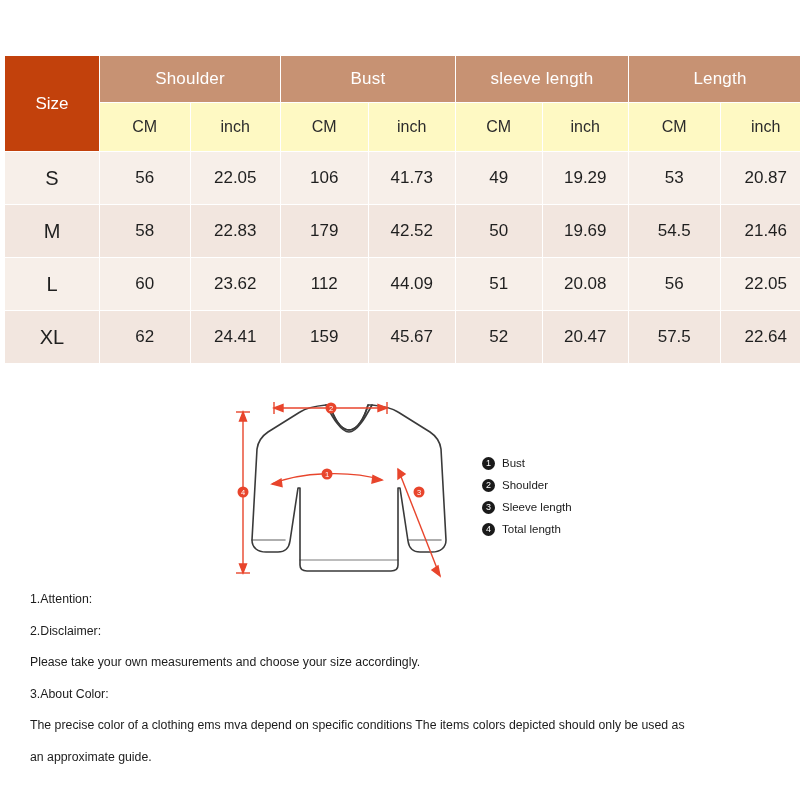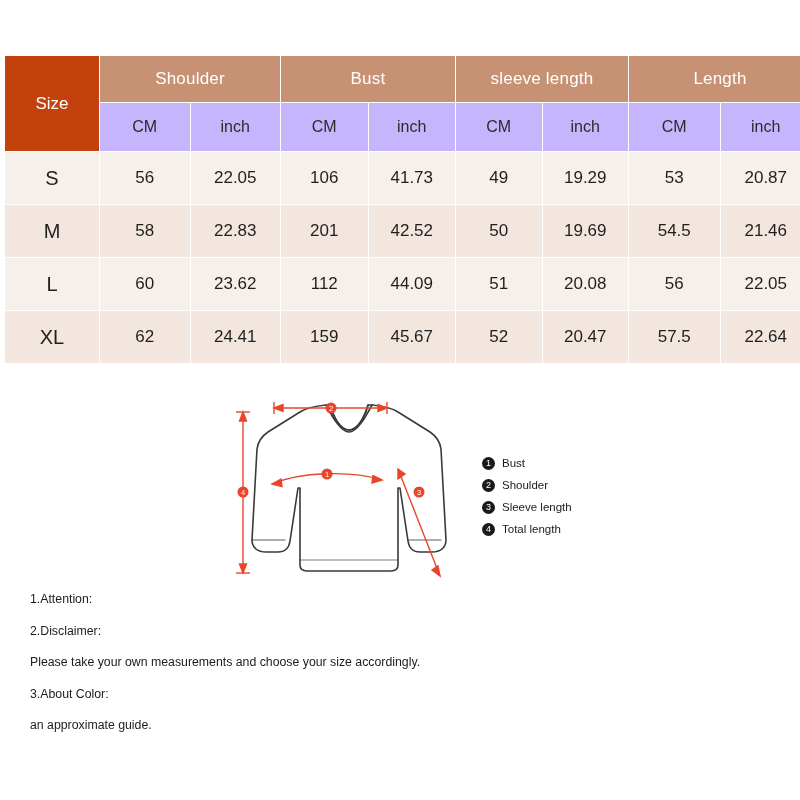--- a/index.html
+++ b/index.html
@@ -40,21 +40,21 @@
     font-size: 17px;
     height: 44px;
     letter-spacing: 0.2px;
   }
   .hdr-size {
     background: #c2410c;
     color: #ffffff;
     font-size: 17px;
   }
   .sub-unit {
-    background: #c4b5fd;
+    background: #fef9c3;
     color: #2b2b2b;
     font-size: 16px;
     height: 46px;
   }
   .row-a td {
     background: #f7efe9;
   }
   .row-b td {
     background: #f2e6df;
   }
@@ -153,21 +153,21 @@
       <td class="cell-val">49</td>
       <td class="cell-val">19.29</td>
       <td class="cell-val">53</td>
       <td class="cell-val">20.87</td>
     </tr>
 
     <tr class="row-b">
       <td class="size-label">M</td>
       <td class="cell-val">58</td>
       <td class="cell-val">22.83</td>
-      <td class="cell-val">201</td>
+      <td class="cell-val">179</td>
       <td class="cell-val">42.52</td>
       <td class="cell-val">50</td>
       <td class="cell-val">19.69</td>
       <td class="cell-val">54.5</td>
       <td class="cell-val">21.46</td>
     </tr>
 
     <tr class="row-a">
       <td class="size-label">L</td>
       <td class="cell-val">60</td>
@@ -290,16 +290,17 @@
       <span class="legend-bullet">4</span>
       <span class="legend-label">Total length</span>
     </div>
   </div>
 
   <div class="notes">
     <p>1.Attention:</p>
     <p>2.Disclaimer:</p>
     <p>Please take your own measurements and choose your size accordingly.</p>
     <p>3.About Color:</p>
+    <p>The precise color of a clothing ems mva depend on specific conditions The items colors depicted should only be used as</p>
     <p>an approximate guide.</p>
   </div>
 
 </div>
 
 </body></html>

